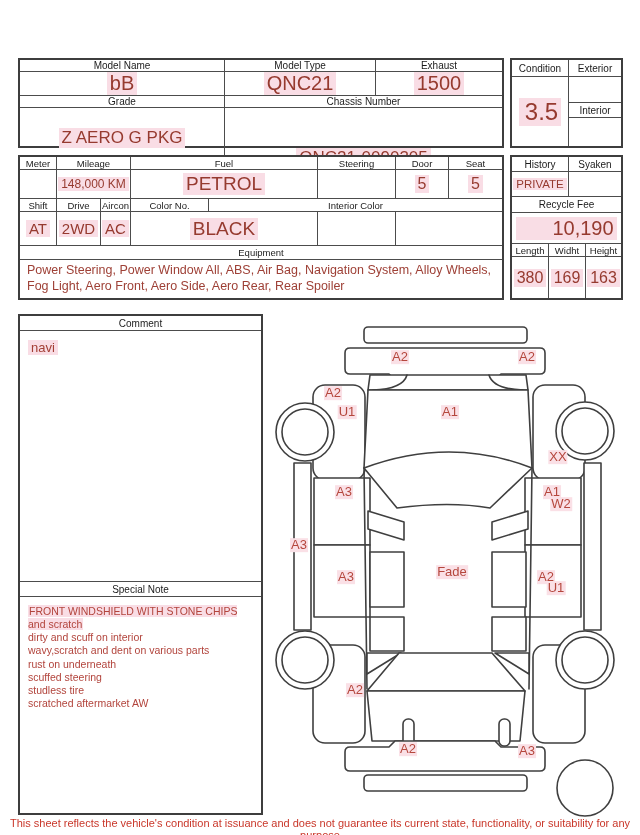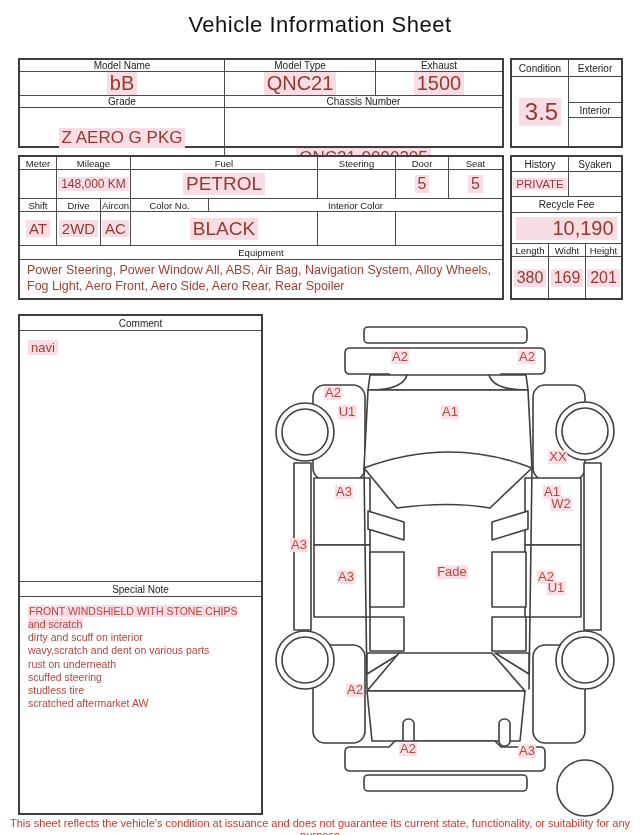--- a/index.html
+++ b/index.html
@@ -22,21 +22,20 @@
   .note-line{font-size:10.5px;line-height:1.25;color:#b2443c;}
   .dlabel{position:absolute;transform:translate(-50%,-50%);font-size:13px;line-height:1.05;
           color:#b5473d;background:#fae0e6;padding:0 1px;white-space:nowrap;}
   .footer{left:0;top:817px;width:100%;text-align:center;font-size:11px;color:#c9372a;}
 </style>
 </head>
 <body>
 
 <div class="sheet">
 
-  <div class="abs title">Vehicle Information Sheet</div>
 
   <div class="box row" style="left:18px;top:58px;width:486px;height:90px;">
     <div class="col" style="flex:1;">
       <div class="row bb" style="height:17px;">
         <div class="cell hdr br" style="width:205px;">Model Name</div>
         <div class="cell hdr br" style="width:151px;">Model Type</div>
         <div class="cell hdr" style="flex:1;">Exhaust</div>
       </div>
       <div class="row bb" style="height:38px;">
         <div class="cell br" style="width:205px;">
@@ -152,21 +151,21 @@
       <div class="cell hdr-s" style="flex:1;">Height</div>
     </div>
     <div class="row" style="flex:1;">
       <div class="cell br" style="width:37px;">
           <span class="val hl" style="font-size:16px;">380</span>
         </div>
       <div class="cell br" style="width:37px;">
           <span class="val hl" style="font-size:16px;">169</span>
         </div>
       <div class="cell" style="flex:1;">
-          <span class="val hl" style="font-size:16px;">201</span>
+          <span class="val hl" style="font-size:16px;">163</span>
         </div>
     </div>
   </div>
 
   <div class="box col" style="left:18px;top:314px;width:245px;height:501px;">
     <div class="cell hdr bb" style="height:15px;">Comment</div>
     <div class="bb" style="height:236px;padding:7px 8px;">
       <span class="hl" style="font-size:13px;color:#a33f35;">navi</span>
     </div>
     <div class="cell hdr bb" style="height:15px;">Special Note</div>

